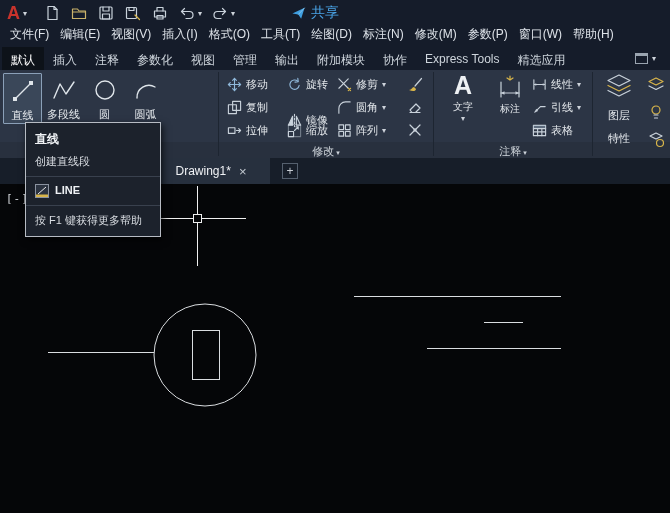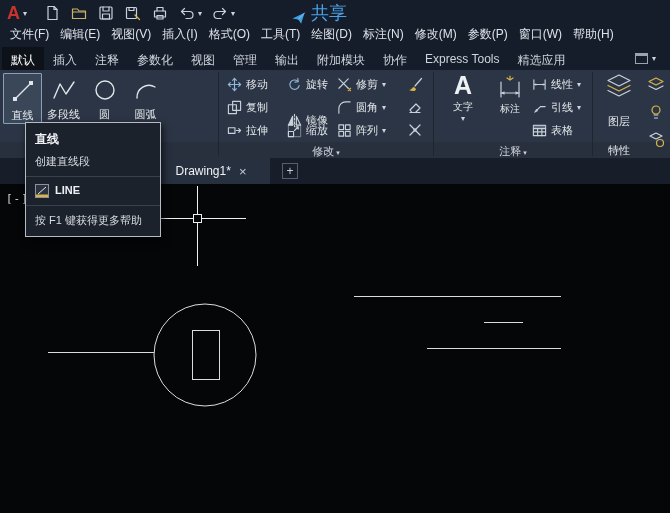--- a/index.html
+++ b/index.html
@@ -9,21 +9,21 @@
 
   
   .bar{position:absolute;left:0;width:670px;background:#151c2a}
   #titlebar{top:0;height:26px;display:flex;align-items:center}
   .logo{display:flex;align-items:center;gap:3px;margin-left:7px;cursor:default}
   .logoA{color:#c8332c;font-weight:bold;font-size:18px;line-height:18px}
   .ddg{color:#cdd3da;font-size:8px}
   .qat{display:flex;align-items:center;gap:9px;margin-left:16px}
   .qbtn{width:18px;height:18px;display:flex;align-items:center;justify-content:center}
   .qgrp{display:flex;align-items:center;gap:2px}
-  .share{display:flex;align-items:flex-end;gap:5px;margin-left:56px;color:#4aa3e6;font-size:18px}
+  .share{display:flex;align-items:center;gap:5px;margin-left:56px;color:#4aa3e6;font-size:14px}
 
   #menubar{top:26px;height:21px;display:flex;align-items:flex-start;gap:11px;padding-left:10px;
            font-size:12px;color:#dde2e8;white-space:nowrap}
   .mitem{cursor:default}
 
   #ribbontabs{top:47px;height:23px;display:flex;align-items:stretch;padding-left:2px;
               font-size:12px;color:#ced5dc;white-space:nowrap}
   .rtab{padding:5px 9px 4px 9px;cursor:default}
   .rtab.active{background:#0d1219;color:#ffffff}
   .ribopt{margin-left:auto;margin-right:14px;display:flex;align-items:center;gap:4px;color:#ced5dc}
@@ -45,21 +45,21 @@
   .sbtn{position:absolute;height:20px;display:flex;align-items:center;gap:4px;font-size:11px;
         color:#e2e6ea;white-space:nowrap;cursor:default}
   .ibtn{position:absolute;display:flex;align-items:center;justify-content:center;cursor:default}
 
   .textbtn{position:absolute;display:flex;flex-direction:column;align-items:center;cursor:default}
   .bigA{font-size:25px;line-height:26px;font-weight:bold;color:#eef1f4}
   .tlabel{font-size:10px;color:#e6eaee;margin-top:2px}
 
   .lyrbtn{position:absolute;left:3px;top:3px;width:46px;display:flex;flex-direction:column;
           align-items:center;cursor:default}
-  .lyrbtn .l2{font-size:11px;line-height:13px;color:#e6eaee;margin-top:16px}
+  .lyrbtn .l2{font-size:11px;line-height:13px;color:#e6eaee;margin-top:10px}
 
   
   #doctabs{top:158px;height:26px;background:#171e29}
   .doctab{position:absolute;left:152px;top:0;width:118px;height:26px;background:#27303e;
           display:flex;align-items:center;justify-content:center;gap:8px;
           font-size:12px;color:#f0f2f5;cursor:default}
   .doctab .x{color:#c3c9d1;font-size:13px;cursor:default}
   .newtab{position:absolute;left:282px;top:5px;width:16px;height:16px;border:1px solid #55606e;
           color:#c9ced5;font-size:12px;display:flex;align-items:center;justify-content:center;cursor:default}
 

